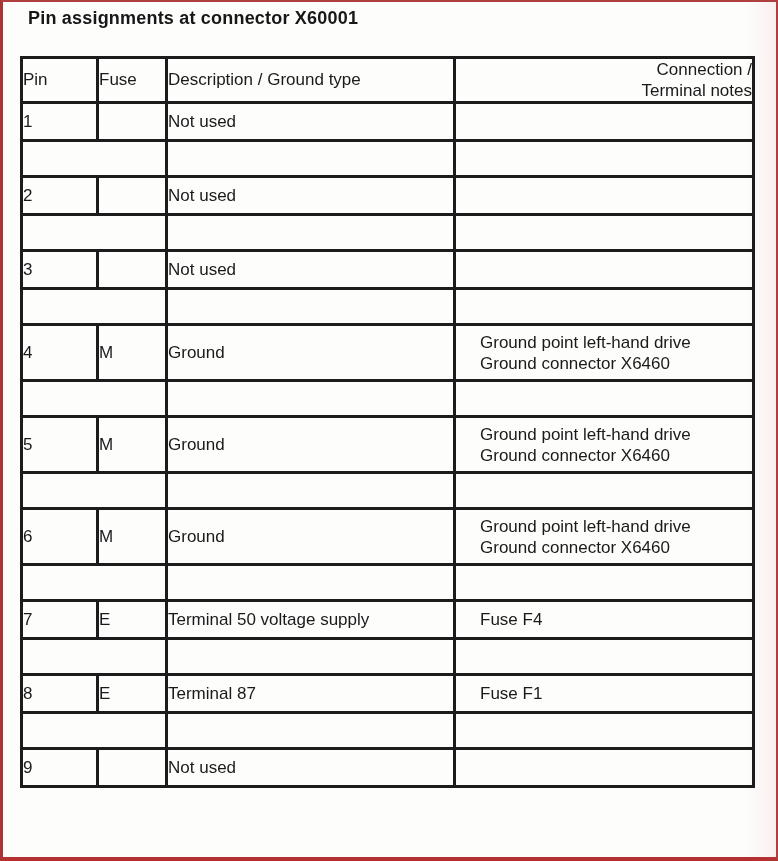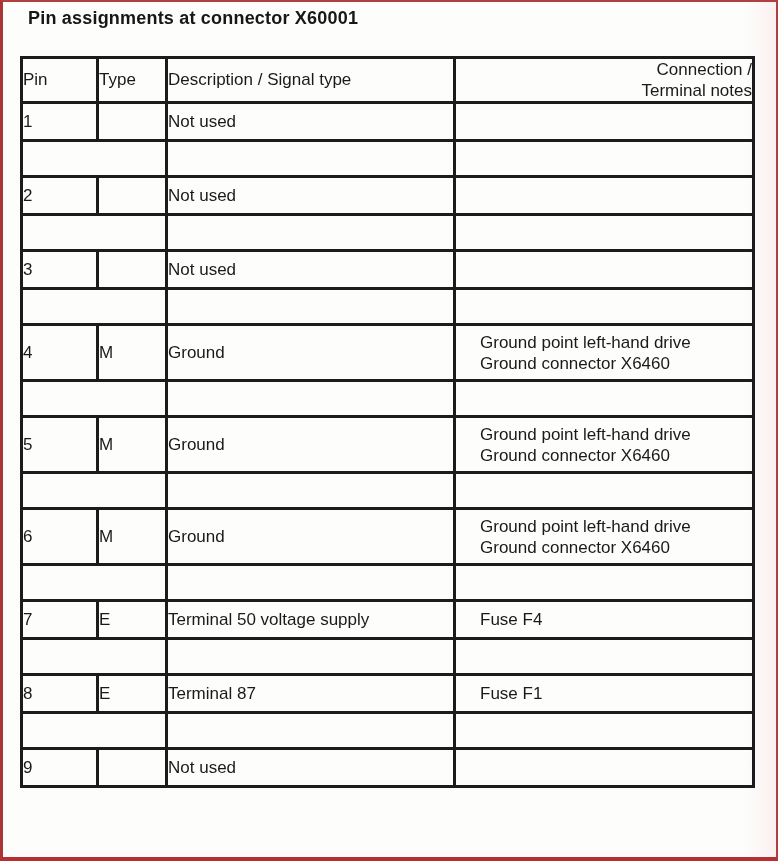--- a/index.html
+++ b/index.html
@@ -71,22 +71,22 @@
     <table class="pin-table">
       <colgroup>
         <col style="width:76px">
           <col style="width:69px">
           <col style="width:288px">
           <col>
       </colgroup>
       <thead>
         <tr class="hdr">
           <th>Pin</th>
-          <th>Type</th>
-          <th>Description / Signal type</th>
+          <th>Fuse</th>
+          <th>Description / Ground type</th>
           <th>
             <div class="hline">Connection /</div>
             <div class="hline">Terminal notes</div>
           </th>
         </tr>
       </thead>
       <tbody>
 
         <tr class="data">
           <td class="c-pin">1</td>

